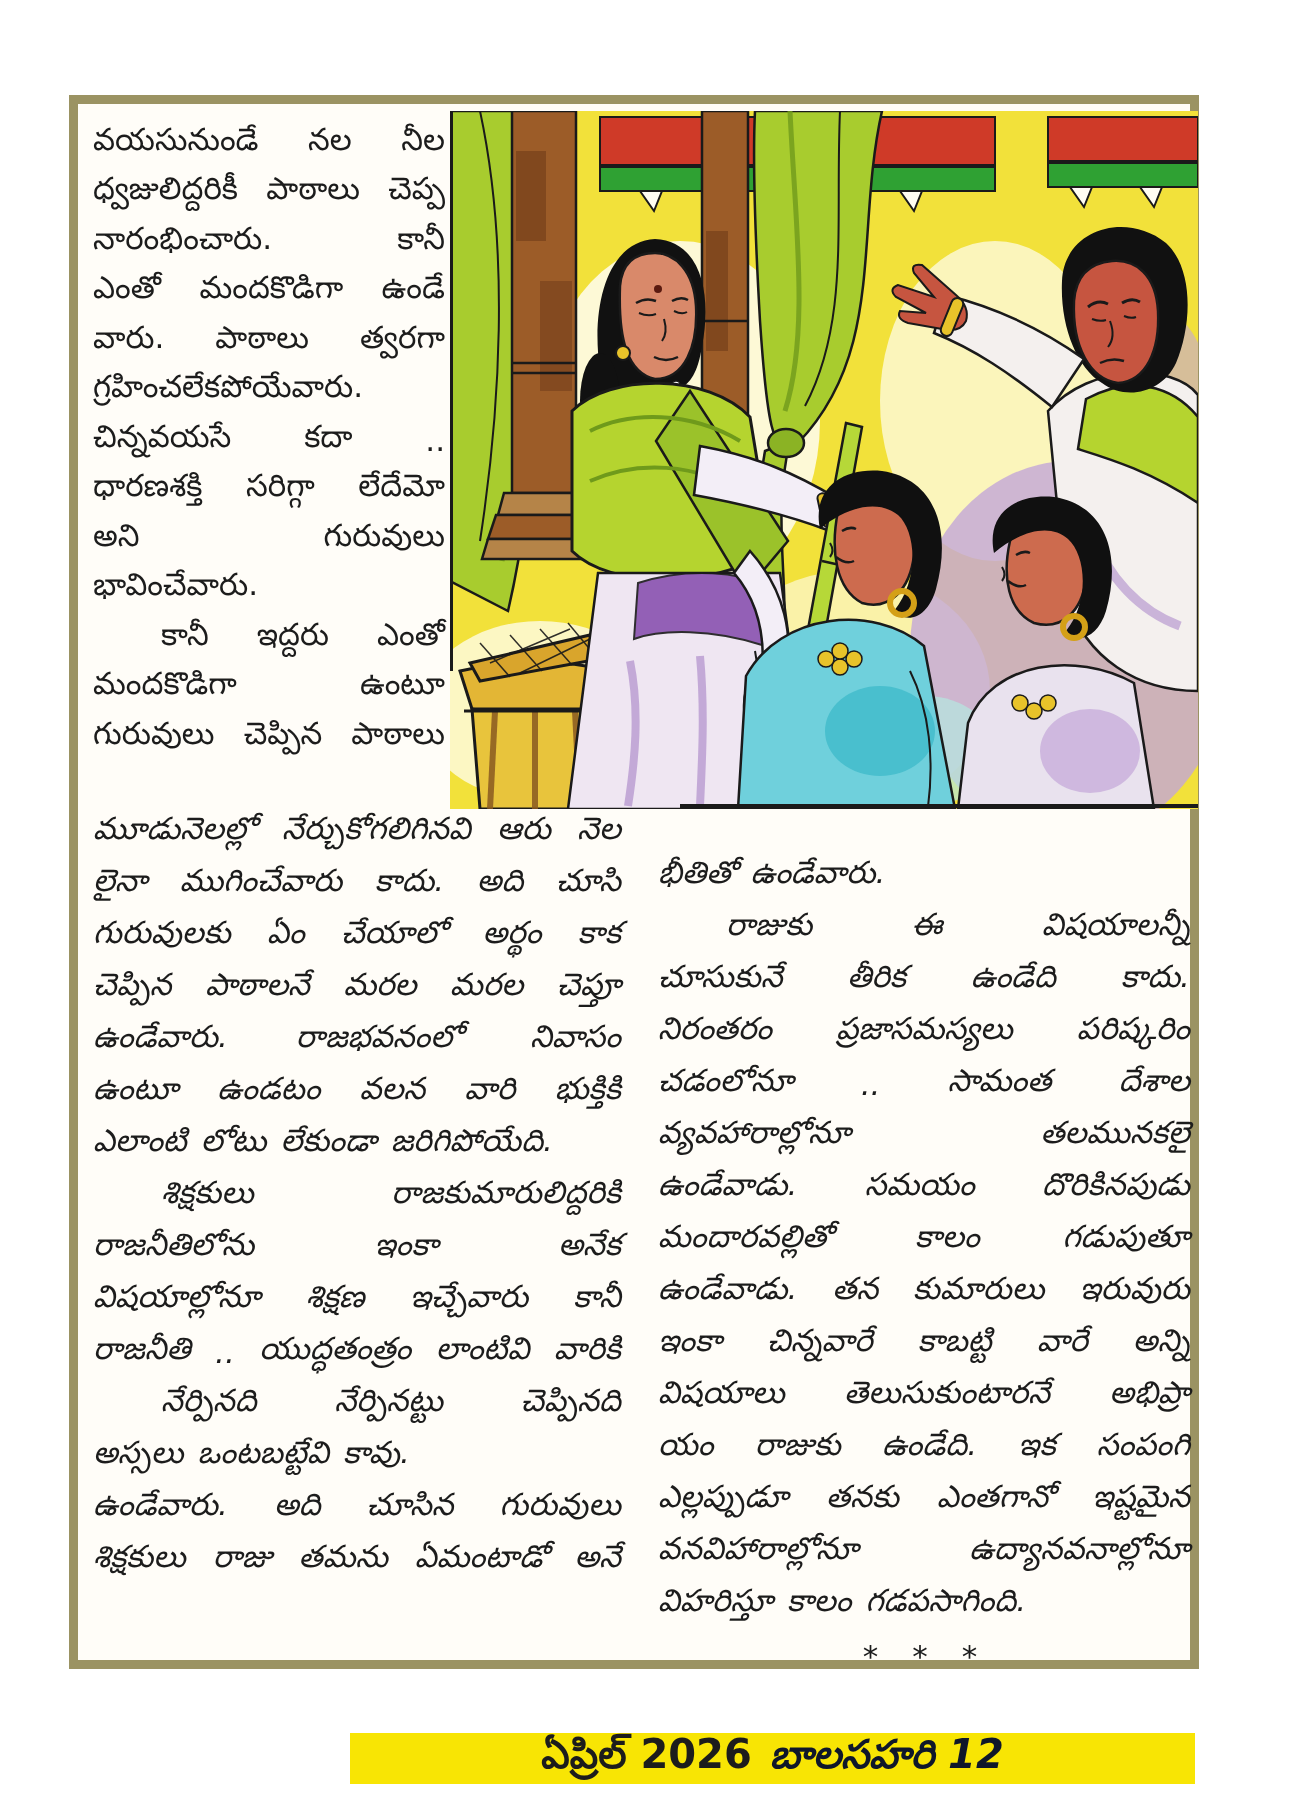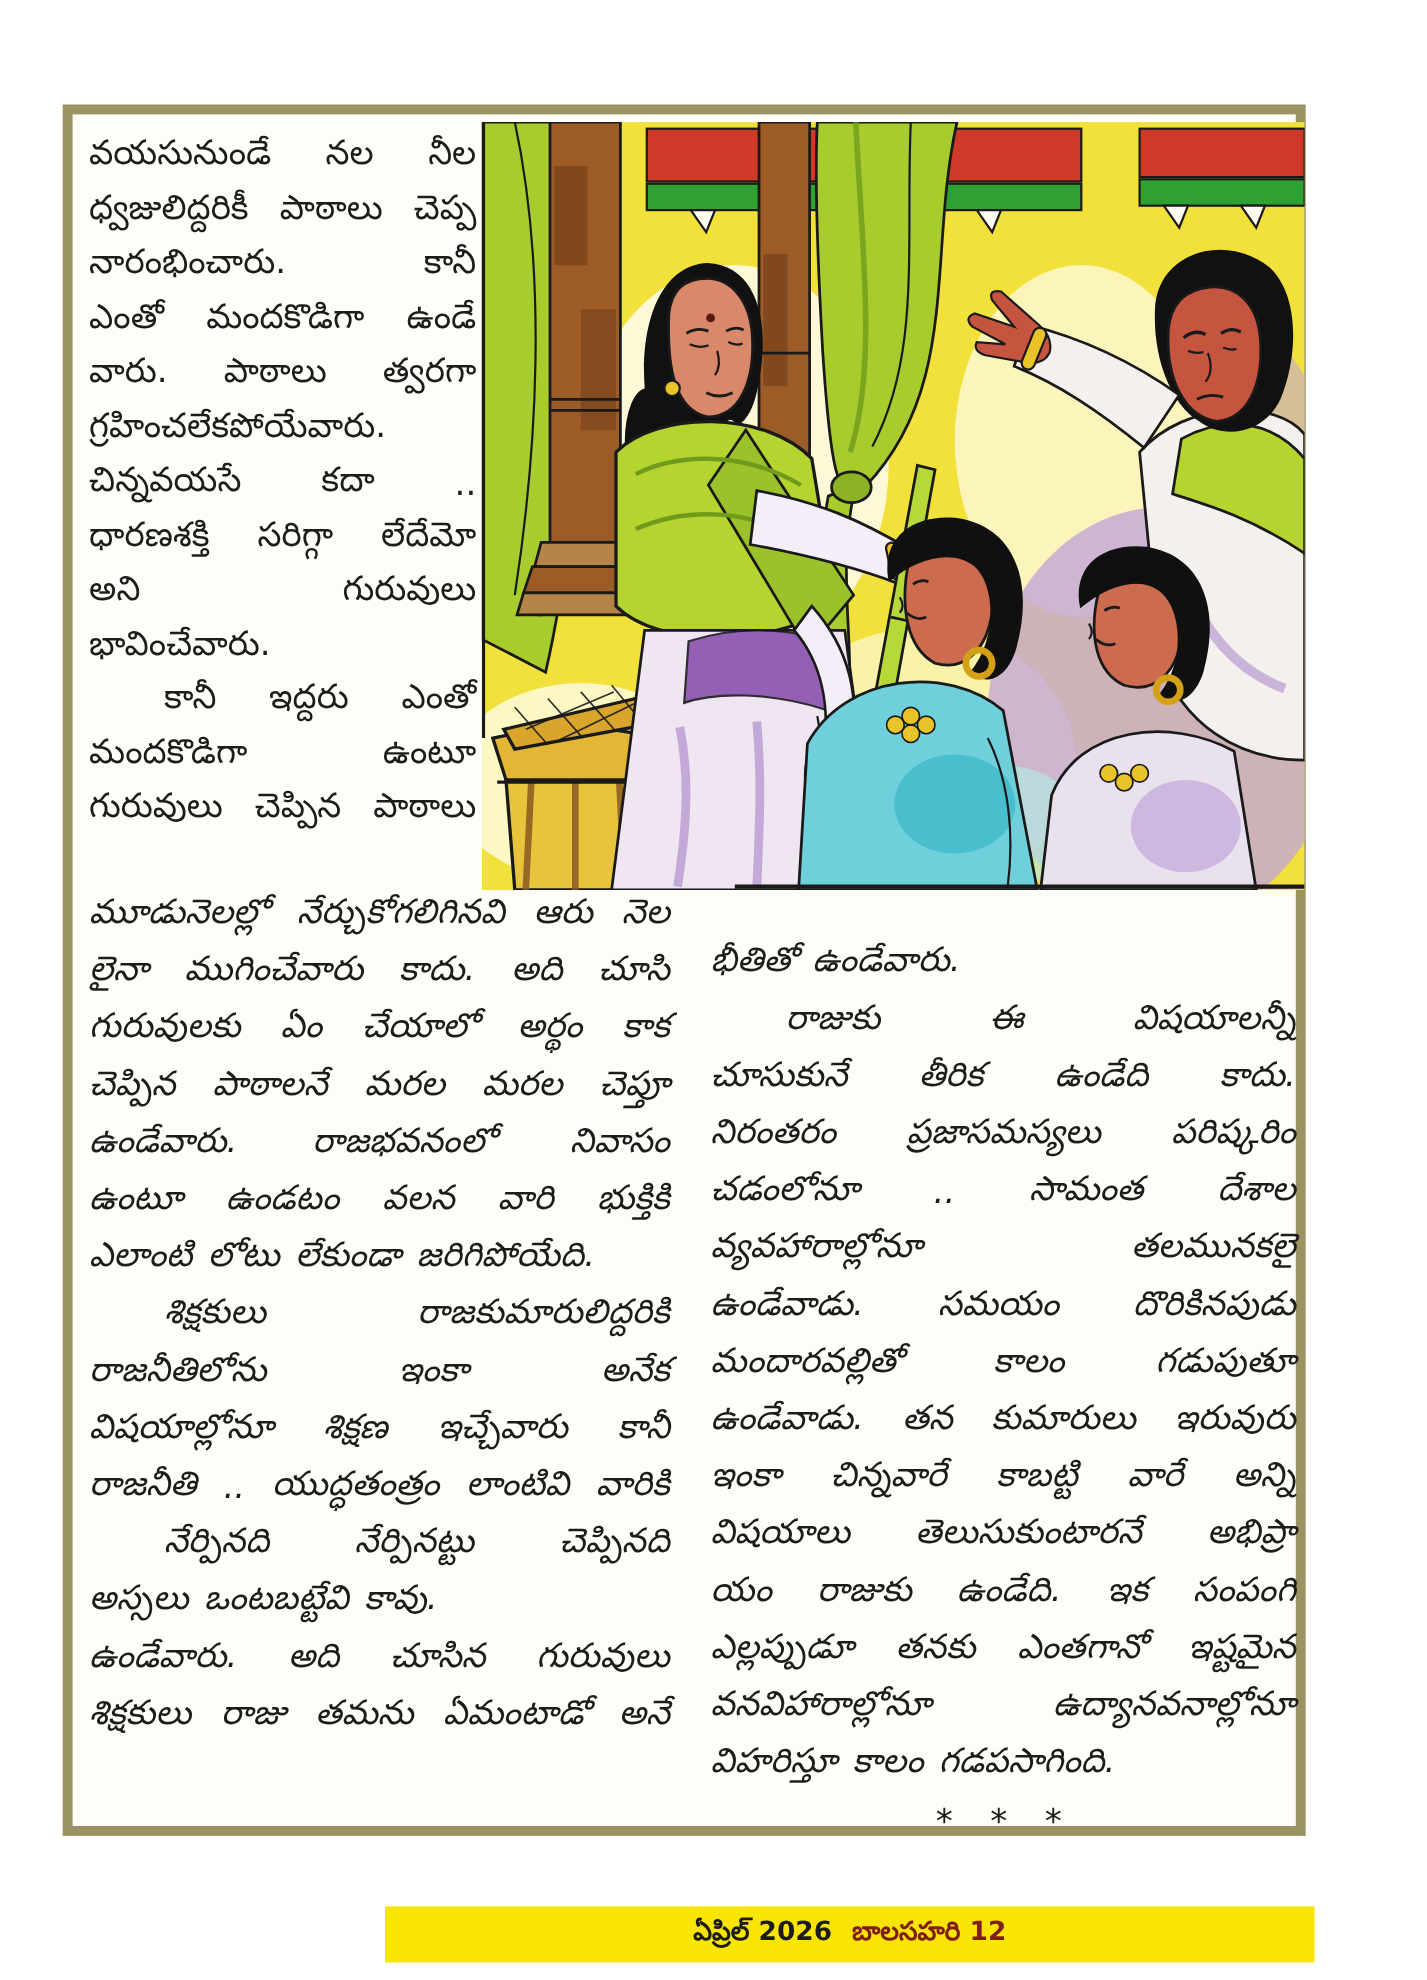--- a/index.html
+++ b/index.html
@@ -1,40 +1,40 @@
 <!DOCTYPE html>
 <html><head>
 <meta charset="utf-8">
 <style>
   html,body{margin:0;padding:0;background:#ffffff;}
   body{width:1297px;height:1800px;position:relative;font-family:"DejaVu Sans","Liberation Sans",sans-serif;}
   .page{position:absolute;inset:0;background:#ffffff;}
   .content-box{
-    position:absolute;left:57px;top:95px;width:1112px;height:1556px;
+    position:absolute;left:69px;top:95px;width:1112px;height:1556px;
     border:9px solid #9b9363;background:#fffdf8;box-sizing:content-box;
   }
   .col{position:absolute;color:#1c1c1c;font-size:31px;font-weight:500;}
   .col .line{display:flex;align-items:center;white-space:nowrap;}
   .narrow-col{left:15px;top:14px;width:352px;}
   .narrow-col .line{height:49.5px;}
   .leftwide-col{left:15px;top:702px;width:528px;}
   .right-col{left:580px;top:702px;width:532px;margin-top:44px;}
   .leftwide-col .line,.right-col .line{height:52px;font-style:italic;}
   .line.J{justify-content:space-between;}
   .line.IJ{justify-content:space-between;padding-left:68px;}
   .line.L{justify-content:flex-start;gap:14px;}
   .line.C{justify-content:center;gap:26px;letter-spacing:8px;}
   .illus-wrap{position:absolute;left:372px;top:7px;width:748px;height:698px;}
   .footer-bar{
     position:absolute;left:350px;top:1733px;width:845px;height:51px;
     background:#f8e504;display:flex;align-items:center;justify-content:center;gap:18px;
-    font-size:24px;font-weight:bold;
+    font-size:40px;font-weight:bold;
   }
   .footer-issue{color:#1c1c1c;}
-  .footer-mag{color:#7f1d1d;}
+  .footer-mag{color:#0f172a;font-style:italic;}
 </style>
 </head>
 <body>
 
 <div class="page">
   <div class="content-box">
 
     <div id="narrow-col" class="col narrow-col">
         <div class="line J">
           <span>వయసునుండే</span>

